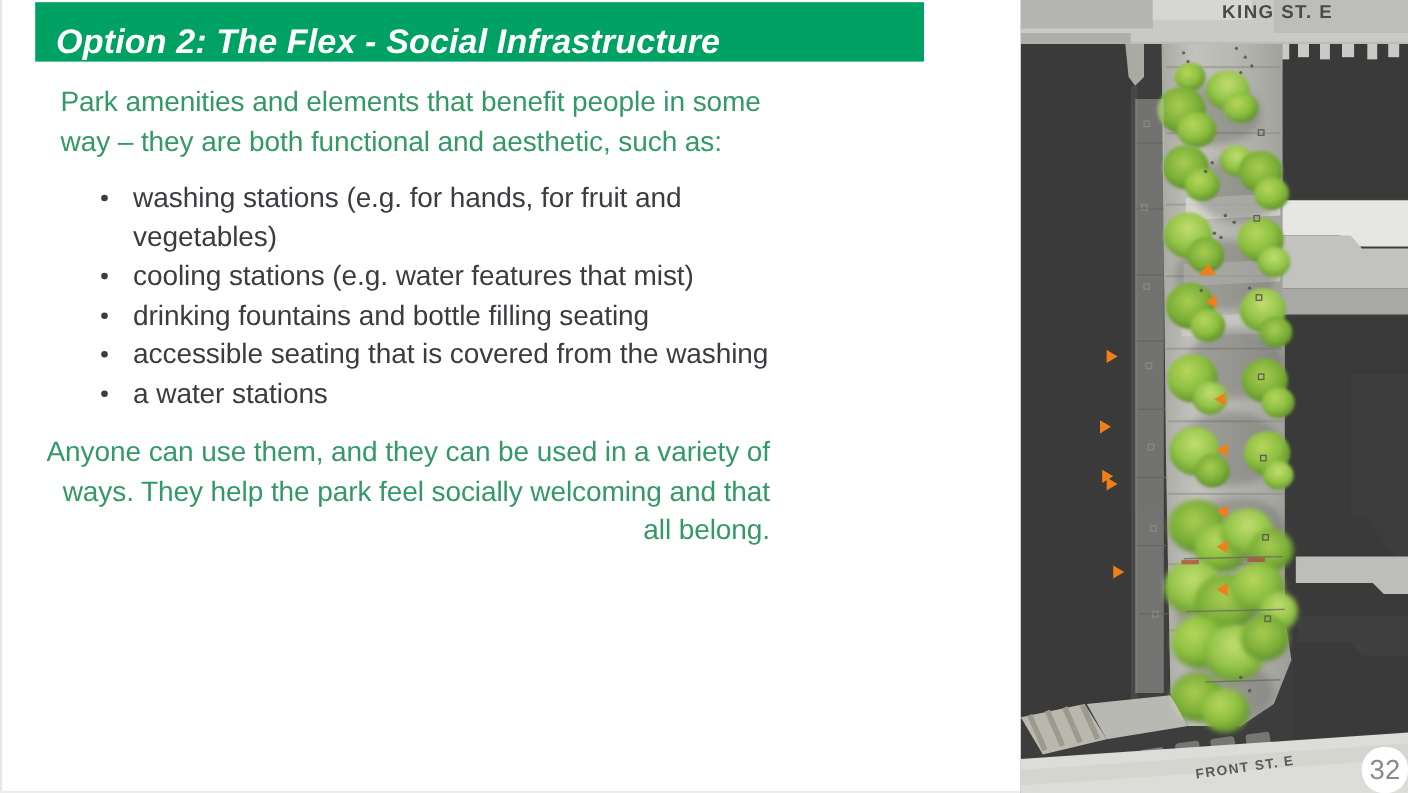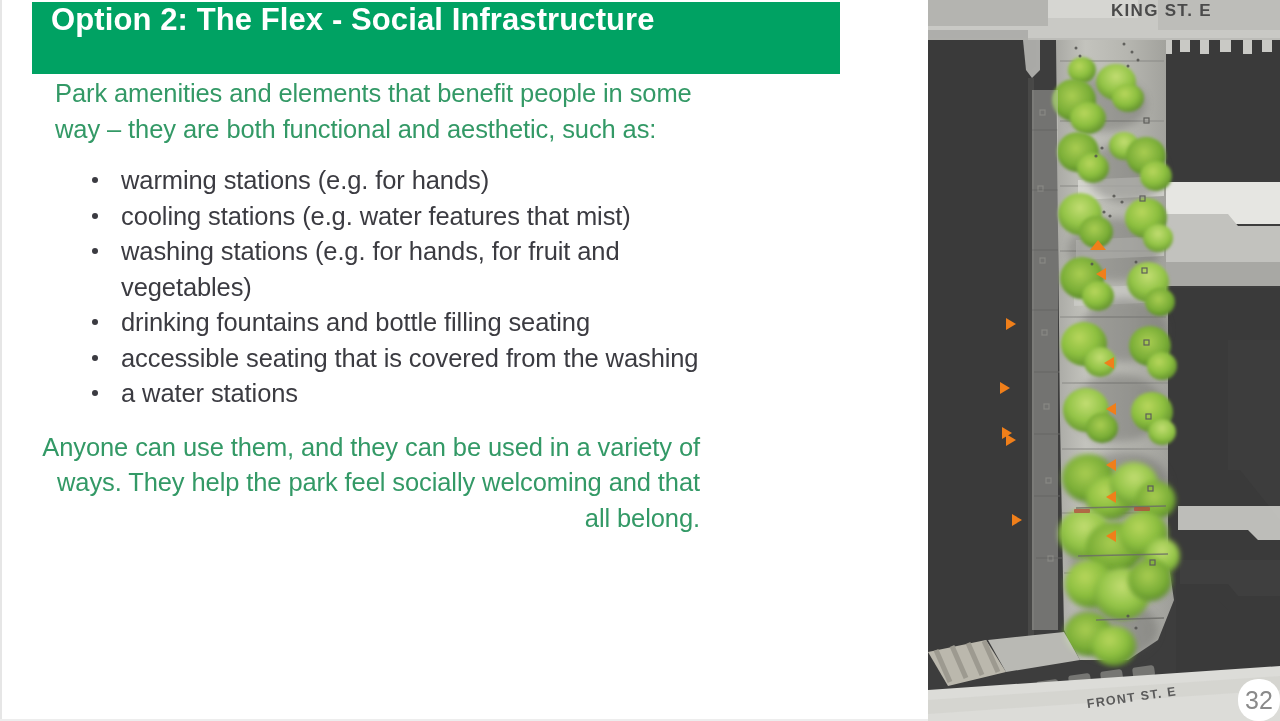--- a/index.html
+++ b/index.html
@@ -35,24 +35,25 @@
     width: 928px; height: 2px;
     background: #ededed;
   }
 
   
   .title-bar {
     position: absolute;
     left: 32px;
     top: 2px;
     width: 808px;
-    height: 72px;
+    height: 54px;
     background: #00a263;
     display: flex;
-    align-items: flex-start;
+    align-items: flex-end;
+    font-style: italic;
   }
   .title-text {
     color: #ffffff;
     font-size: 31px;
     font-weight: bold;
     letter-spacing: 0.1px;
     padding-left: 19px;
     white-space: nowrap;
     font-family: "Liberation Sans", sans-serif;
   }
@@ -170,29 +171,25 @@
     <span class="title-text">Option 2: The Flex - Social Infrastructure</span>
   </div>
 
   <div class="text-col">
 
     <p class="lead-para">Park amenities and elements that benefit people in some way – they are both functional and aesthetic, such as:</p>
 
     <ul class="bullets">
       <li>
         <span class="bullet-dot"></span>
-        <span>warming stations (e.g. for hands)</span>
+        <span>washing stations (e.g. for hands, for fruit and vegetables)</span>
       </li>
       <li>
         <span class="bullet-dot"></span>
         <span>cooling stations (e.g. water features that mist)</span>
-      </li>
-      <li>
-        <span class="bullet-dot"></span>
-        <span>washing stations (e.g. for hands, for fruit and vegetables)</span>
       </li>
       <li>
         <span class="bullet-dot"></span>
         <span>drinking fountains and bottle filling seating</span>
       </li>
       <li>
         <span class="bullet-dot"></span>
         <span>accessible seating that is covered from the washing</span>
       </li>
       <li>

